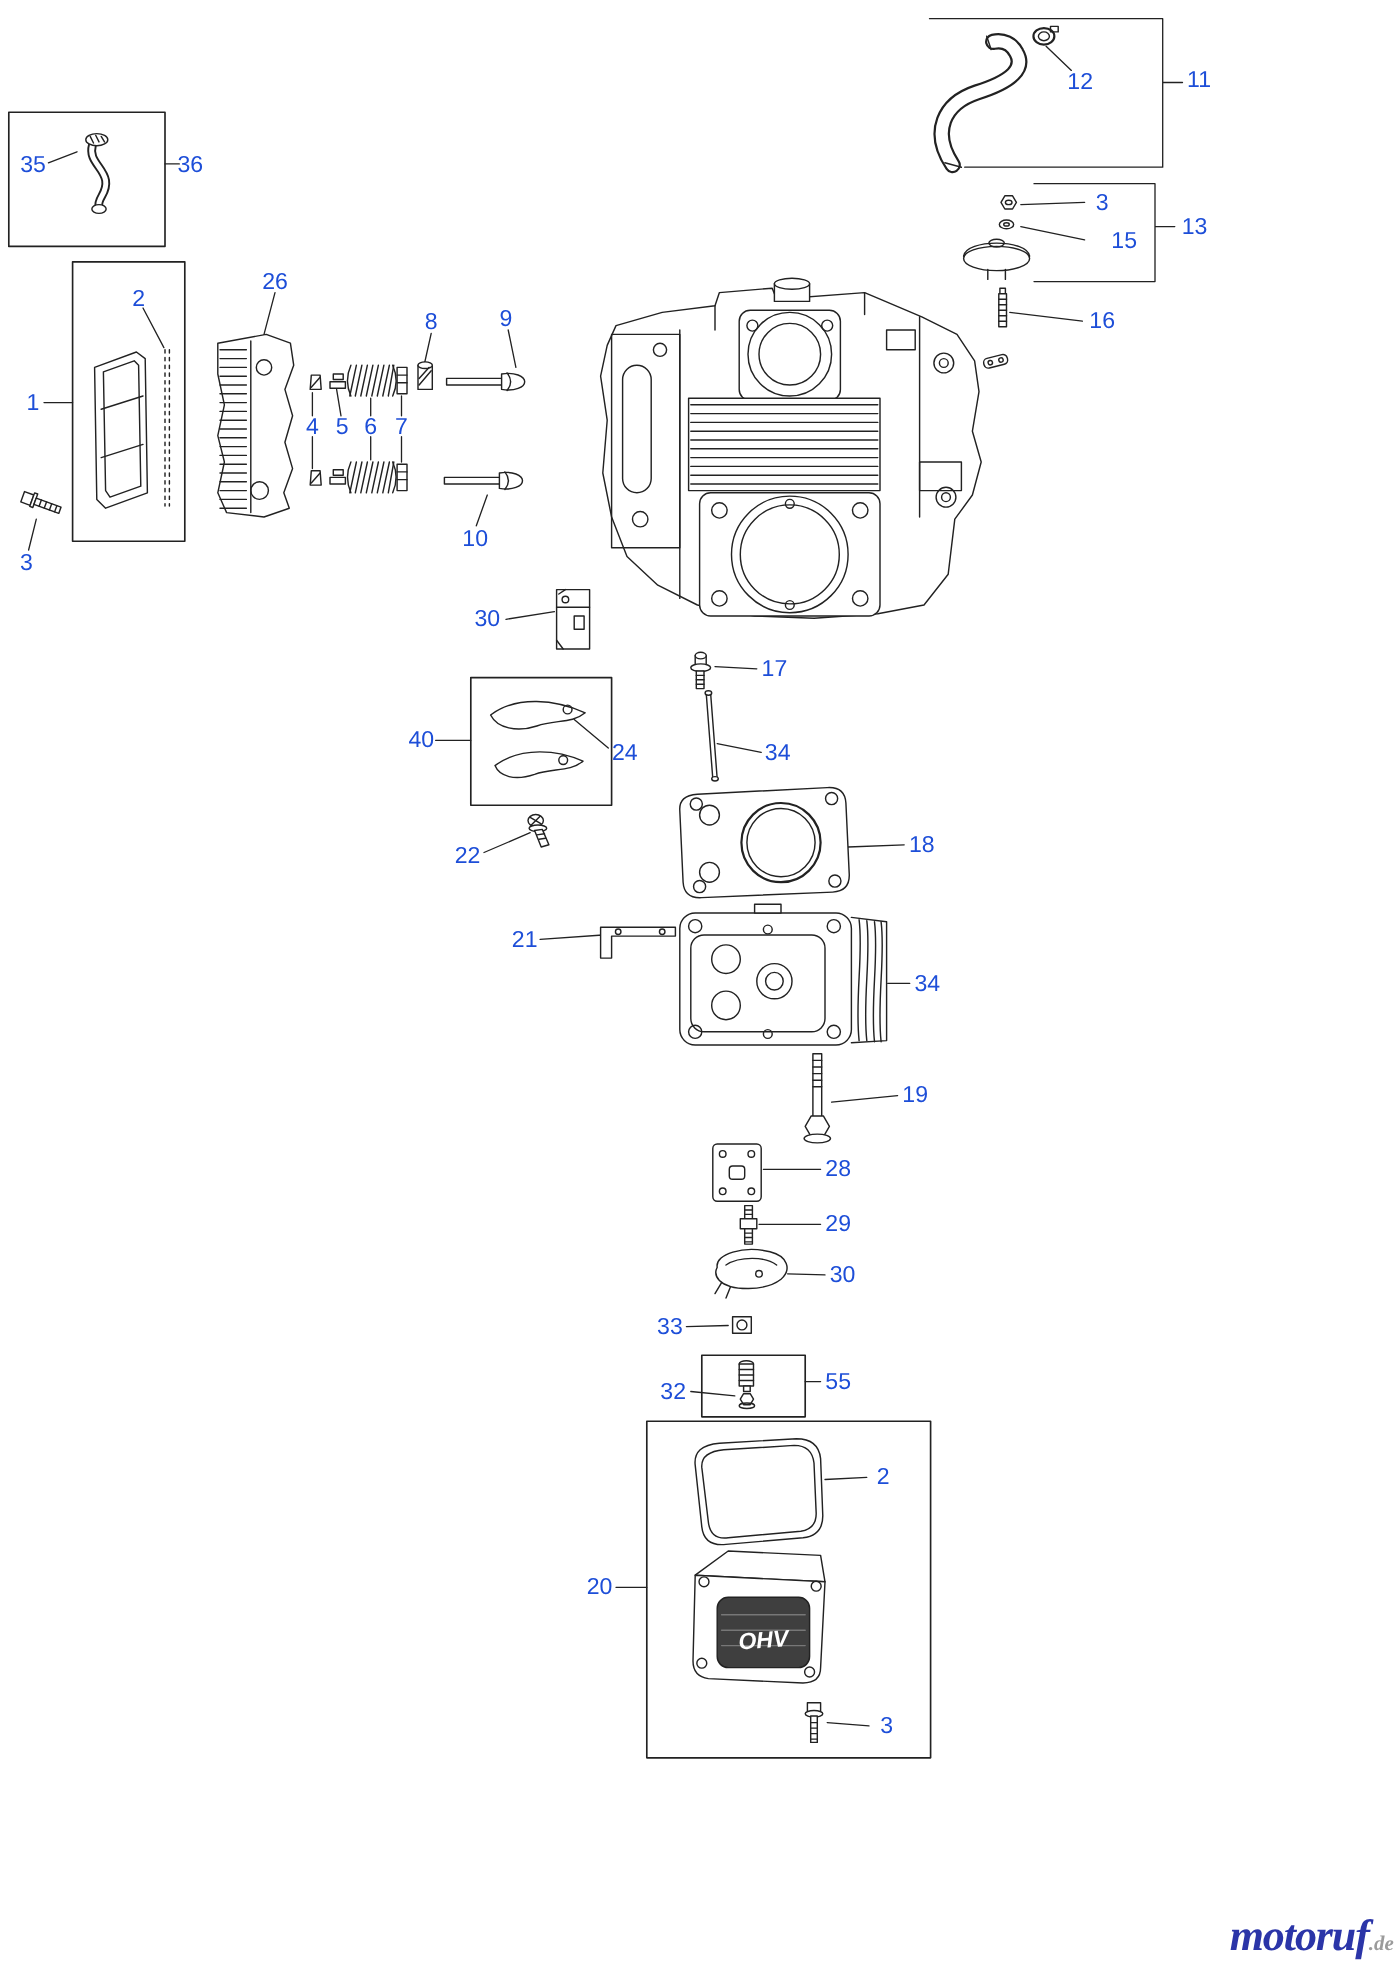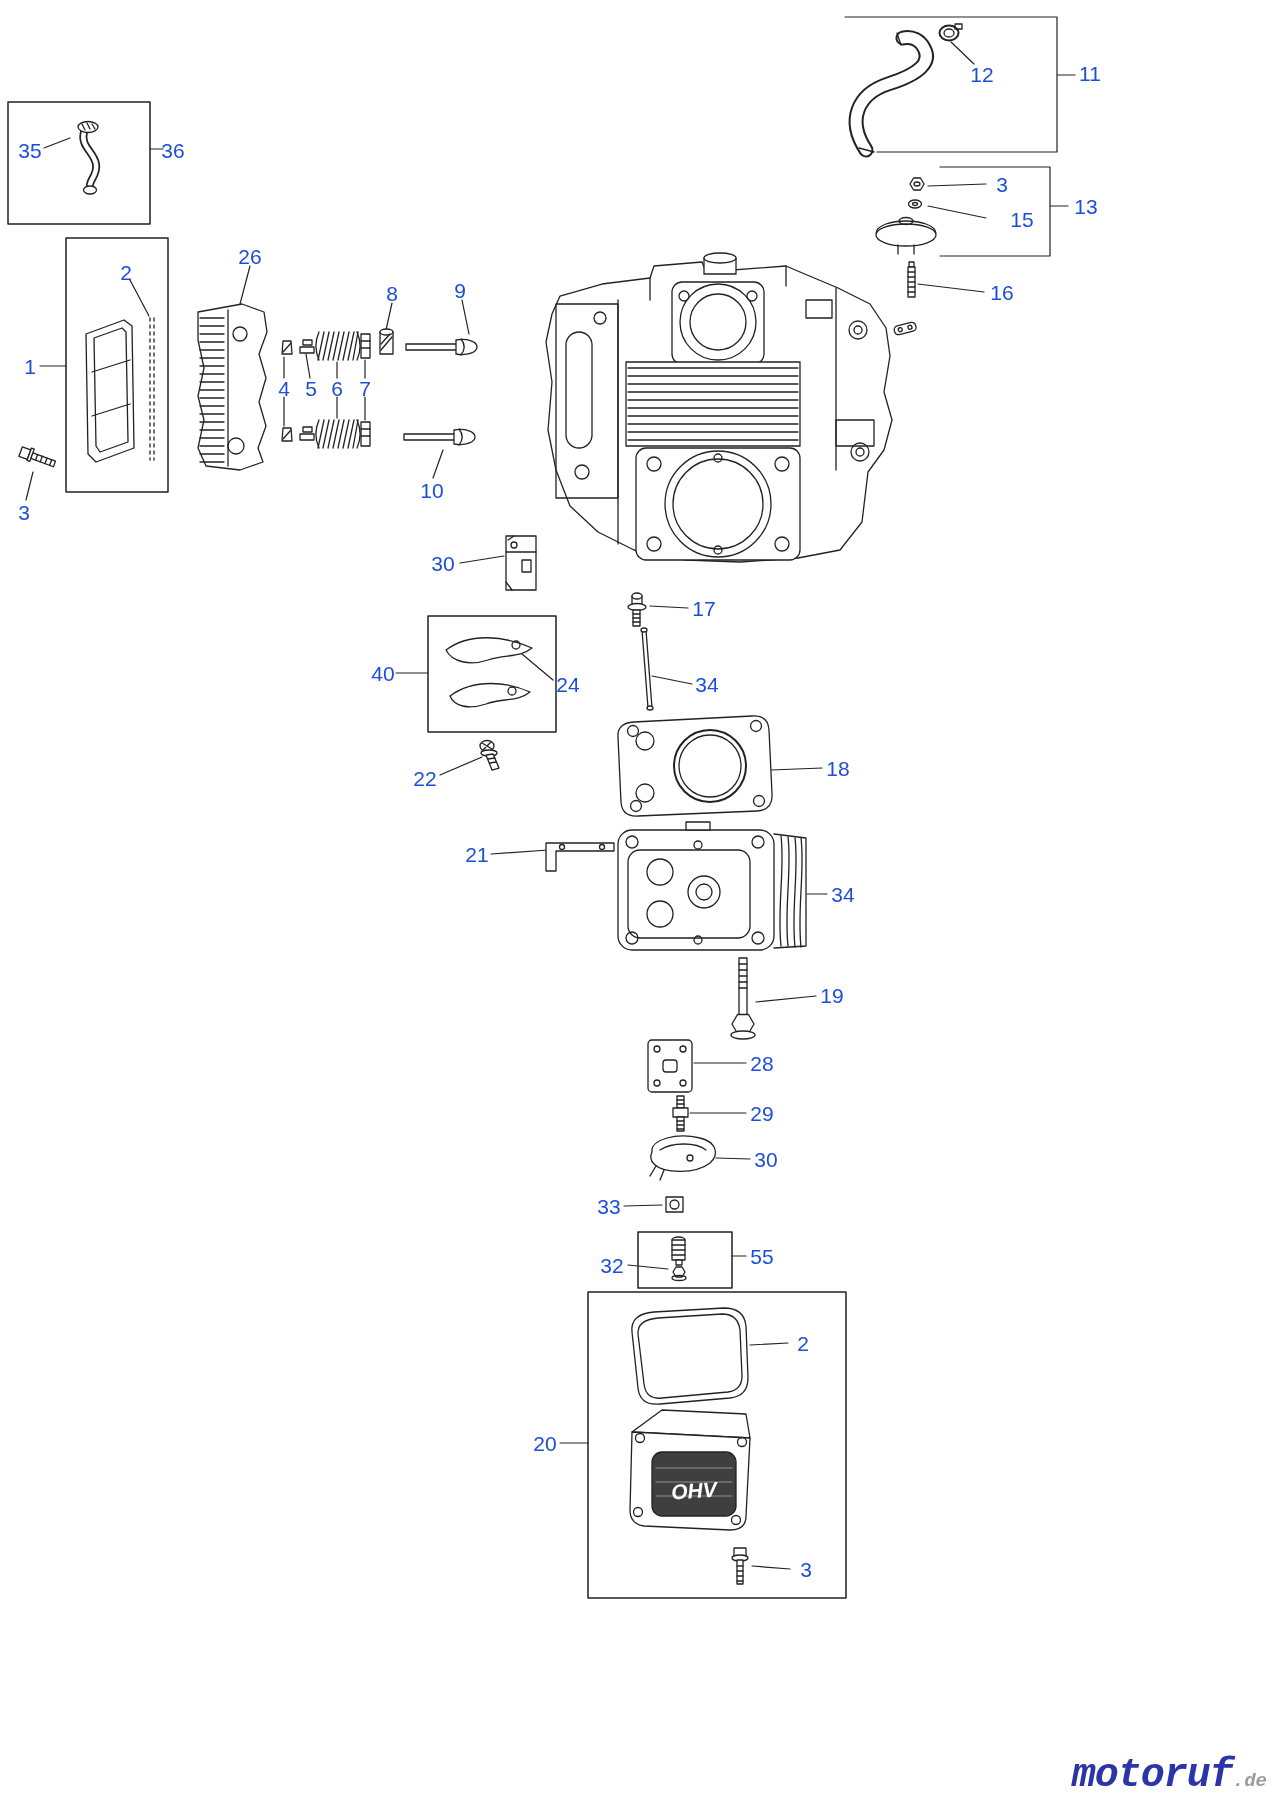--- a/index.html
+++ b/index.html
@@ -7,23 +7,23 @@
     position:relative;width:1271px;height:1800px;background:#ffffff;
     font-family:"Liberation Sans",sans-serif;overflow:hidden;
   }
   .art{position:absolute;left:0;top:0;}
   .callout{
     position:absolute;transform:translate(-50%,-50%);
     font-size:21px;color:#1d4ed8;line-height:1;white-space:nowrap;
     font-family:"Liberation Sans",sans-serif;
   }
   .logo{
-    position:absolute;right:4px;bottom:2px;
+    position:absolute;right:4px;bottom:17px;
     font-style:italic;font-weight:bold;letter-spacing:-1px;
-    font-family:Liberation Mono, monospace;
+    font-family:Liberation Serif, serif;
     margin-left:16px;
   }
   .logo .brand{font-size:40px;color:#2b35a8;}
   .logo .tld{font-size:19px;color:#9b9b9b;letter-spacing:0;}
 </style>
 </head>
 <body>
 
 <div class="canvas">
 

